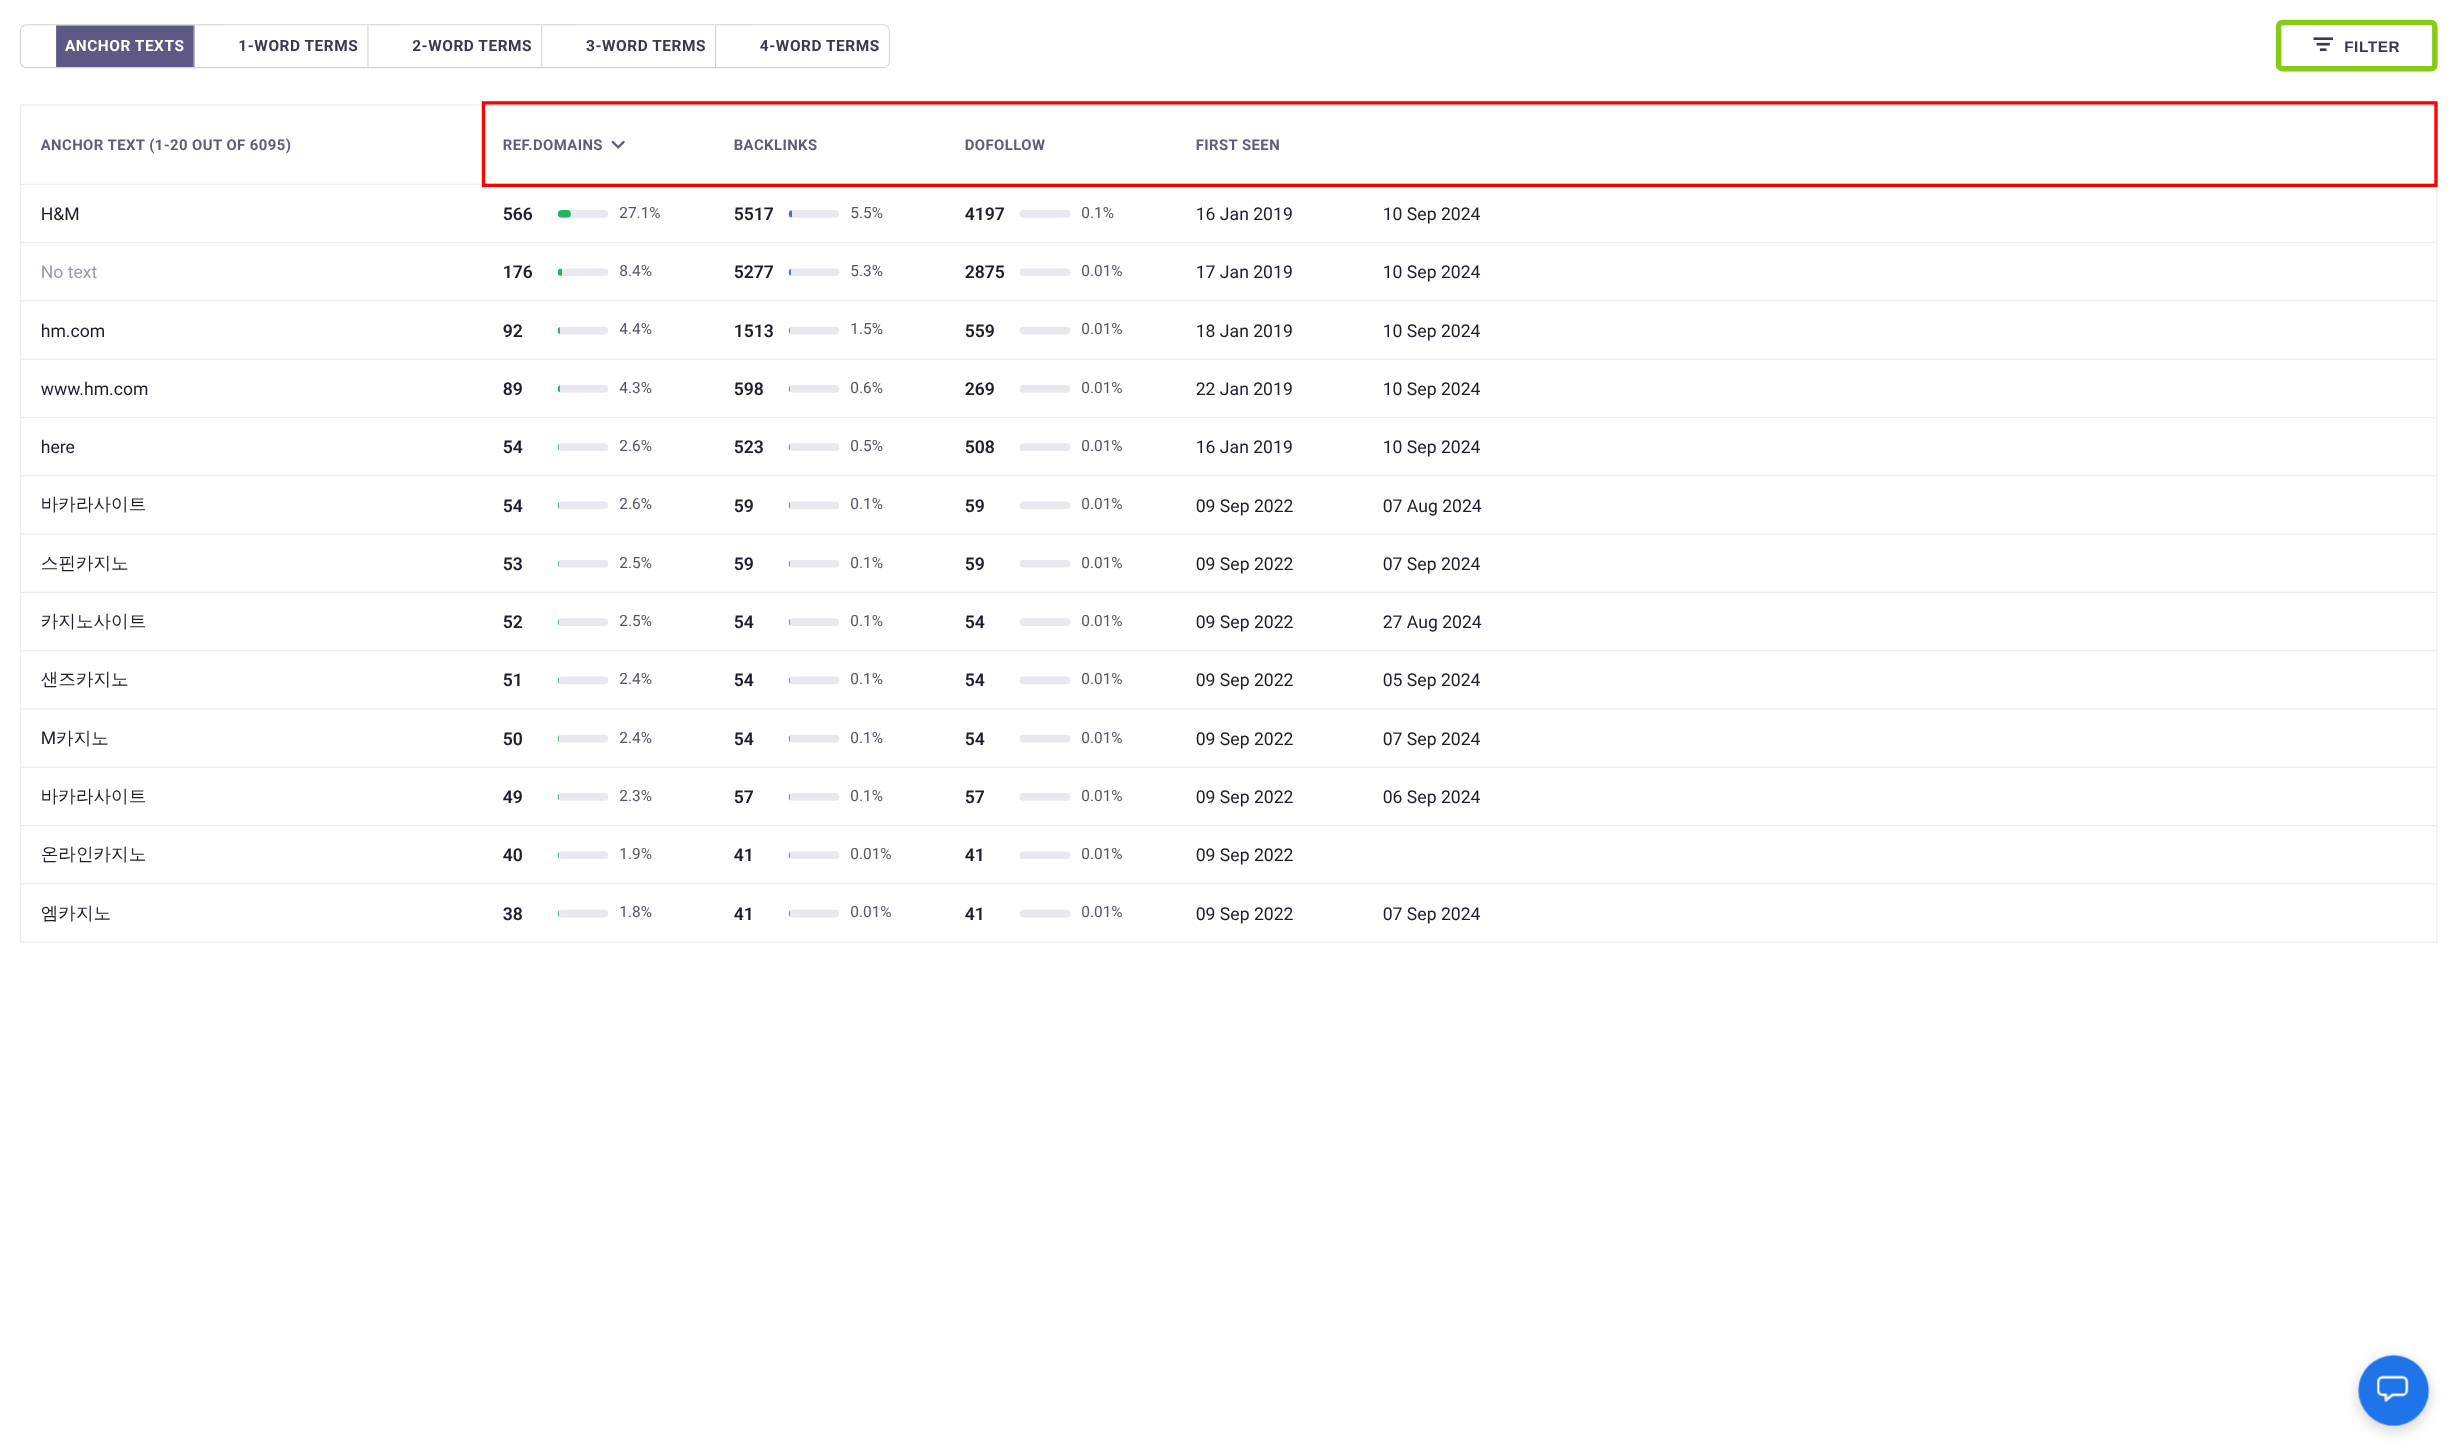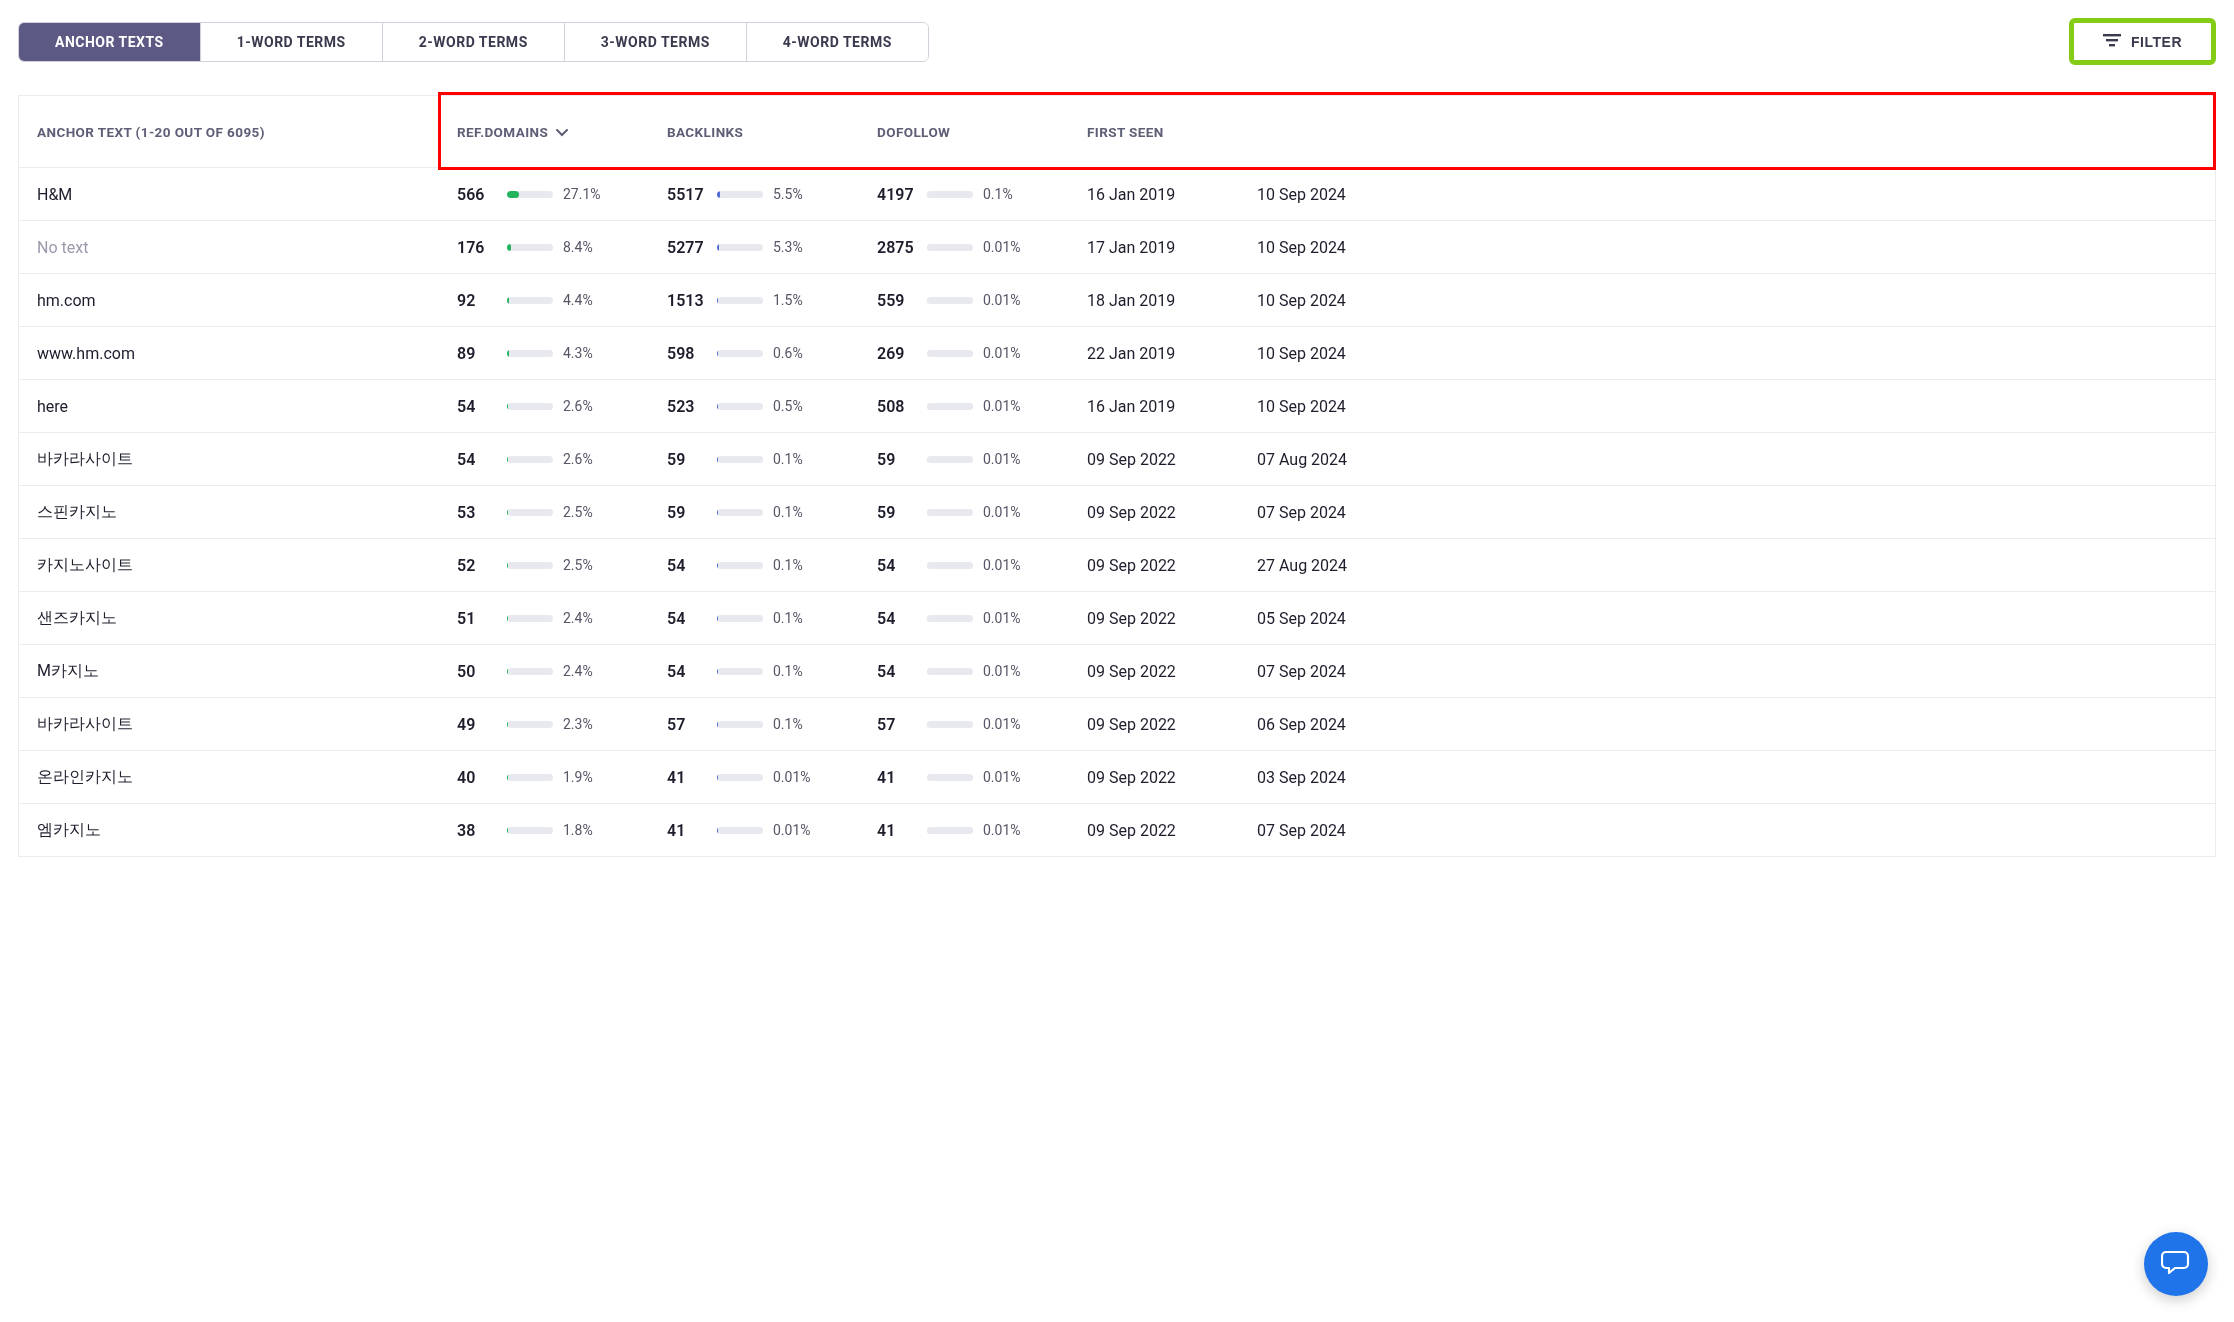--- a/index.html
+++ b/index.html
@@ -19,29 +19,30 @@
     align-items: center;
     margin-bottom: 30px;
   }
   .tabs {
     display: flex;
     border: 1px solid #d1d1db;
     border-radius: 6px;
     overflow: hidden;
   }
   .tabs .tab {
-    padding: 11px 36px;
+    padding: 11px 8px;
     font-size: 14px;
     font-weight: 700;
     letter-spacing: 0.5px;
     color: #3a3a4f;
     background: #ffffff;
     border-right: 1px solid #d1d1db;
     cursor: pointer;
     white-space: nowrap;
+    margin-left: 32px;
   }
   .tabs .tab:last-child { border-right: none; }
   .tabs .tab.active {
     background: #5c5a85;
     color: #ffffff;
   }
   .filter-btn {
     display: flex;
     align-items: center;
     gap: 10px;
@@ -603,21 +604,20 @@
      <div class="col col-dofollow">
             <div class="numcell">
     <span class="num">41</span>
     <span class="bar-track">
       <span class="bar-fill" style="width:2%;background:#e8e8ef"></span>
     </span>
     <span class="pct">0.01%</span>
   </div>
           </div>
      <div class="col col-first">09 Sep 2022</div>
-     <div class="col col-last">03 Sep 2024</div>
         </div>
         <div class="tbody-row">
           <div class="col col-anchor">
        <span class="">엠카지노</span>
      </div>
      <div class="col col-refdom">
             <div class="numcell">
     <span class="num">38</span>
     <span class="bar-track">
       <span class="bar-fill" style="width:2%;background:#22b55e"></span>

